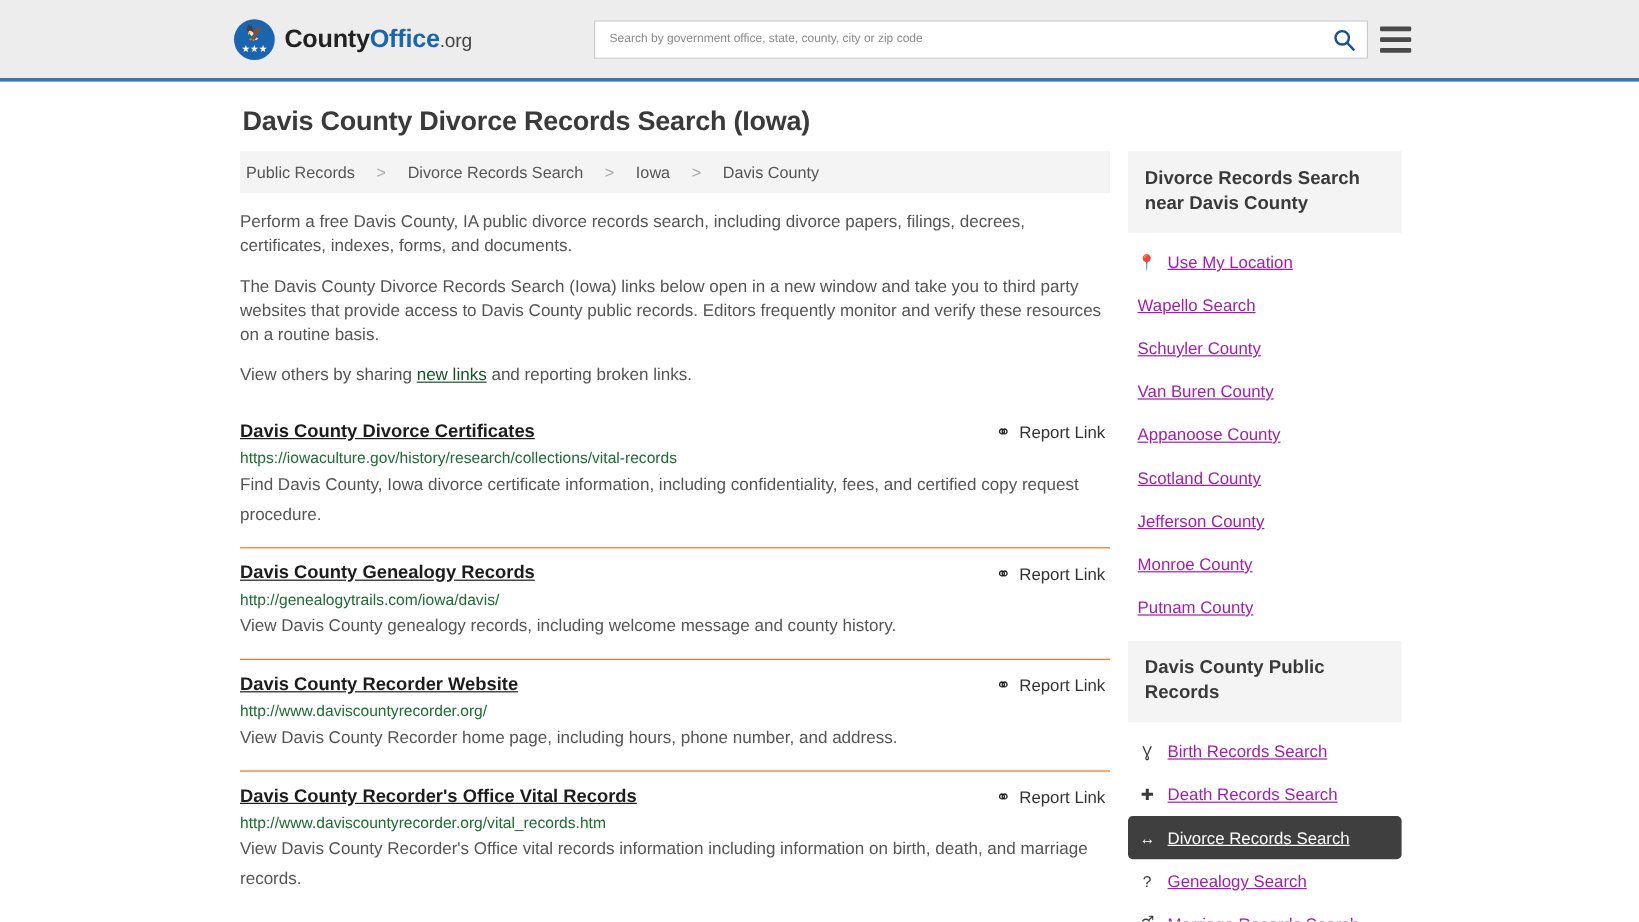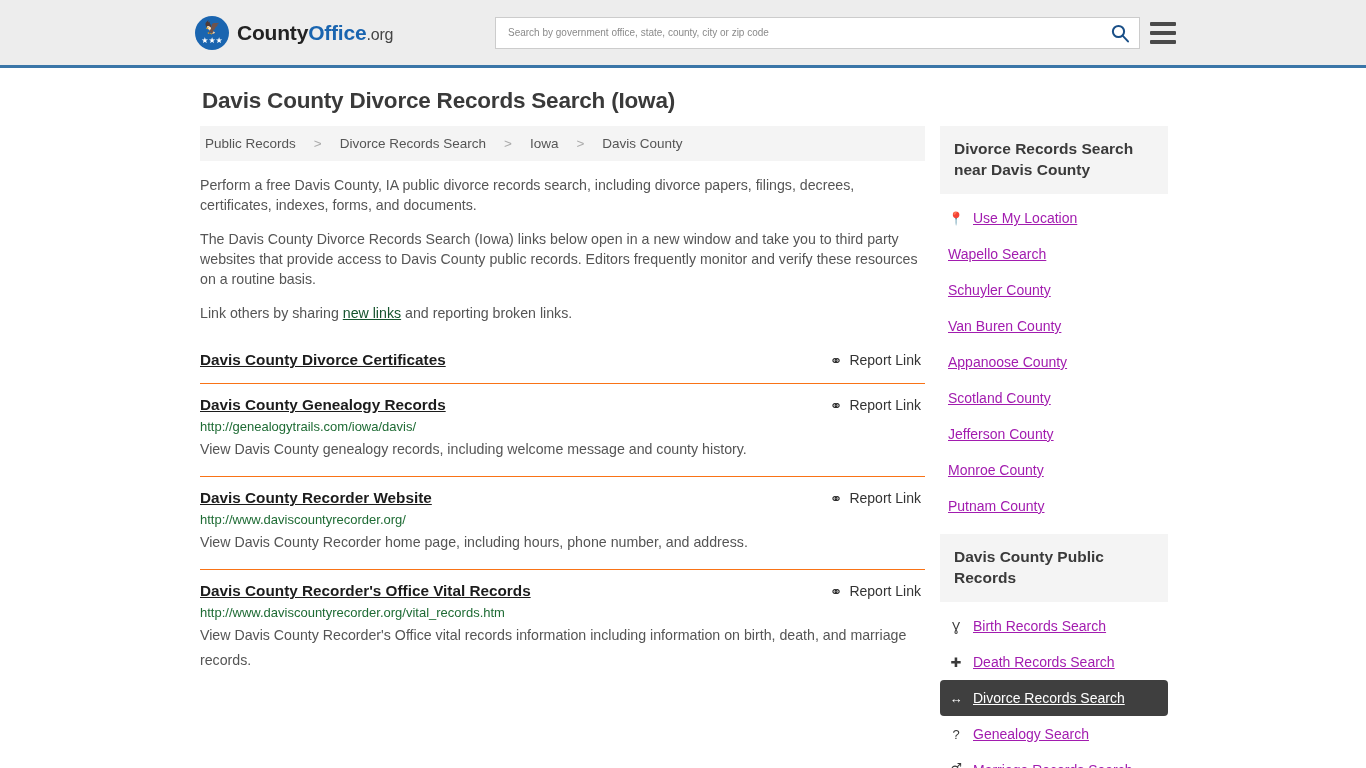--- a/index.html
+++ b/index.html
@@ -283,33 +283,35 @@
       <a>Divorce Records Search</a>
       <span class="sep">&gt;</span>
       <a>Iowa</a>
       <span class="sep">&gt;</span>
       <a>Davis County</a>
     </div>
 
     <div class="intro">
       <p>Perform a free Davis County, IA public divorce records search, including divorce papers, filings, decrees, certificates, indexes, forms, and documents.</p>
       <p>The Davis County Divorce Records Search (Iowa) links below open in a new window and take you to third party websites that provide access to Davis County public records. Editors frequently monitor and verify these resources on a routine basis.</p>
-      <p><span>Link others by sharing </span><a>new links</a><span> and reporting broken links.</span></p>
+      <p><span>View others by sharing </span><a>new links</a><span> and reporting broken links.</span></p>
     </div>
 
     <div class="results">
 
       <div class="result-item">
         <div class="result-head">
           <a class="result-title">Davis County Divorce Certificates</a>
           <div class="report-link">
             <span class="broken-icon">⚭</span>
             <span>Report Link</span>
           </div>
         </div>
+        <a class="result-url">https://iowaculture.gov/history/research/collections/vital-records</a>
+        <div class="result-desc">Find Davis County, Iowa divorce certificate information, including confidentiality, fees, and certified copy request procedure.</div>
       </div>
 
       <div class="result-item">
         <div class="result-head">
           <a class="result-title">Davis County Genealogy Records</a>
           <div class="report-link">
             <span class="broken-icon">⚭</span>
             <span>Report Link</span>
           </div>
         </div>

